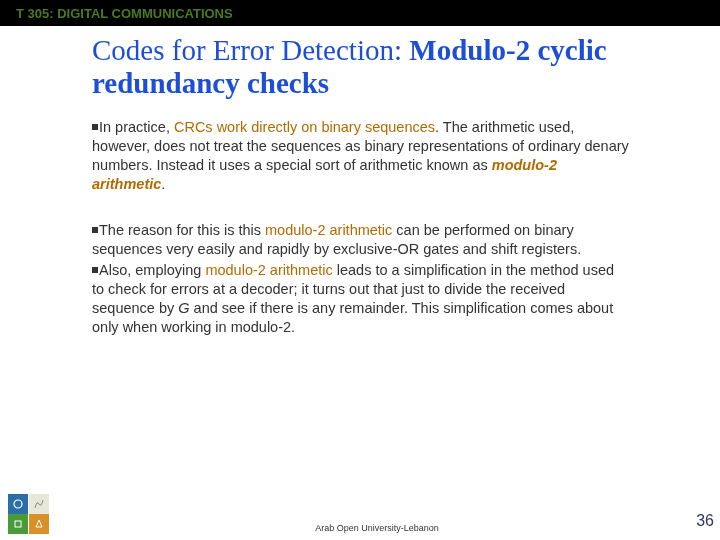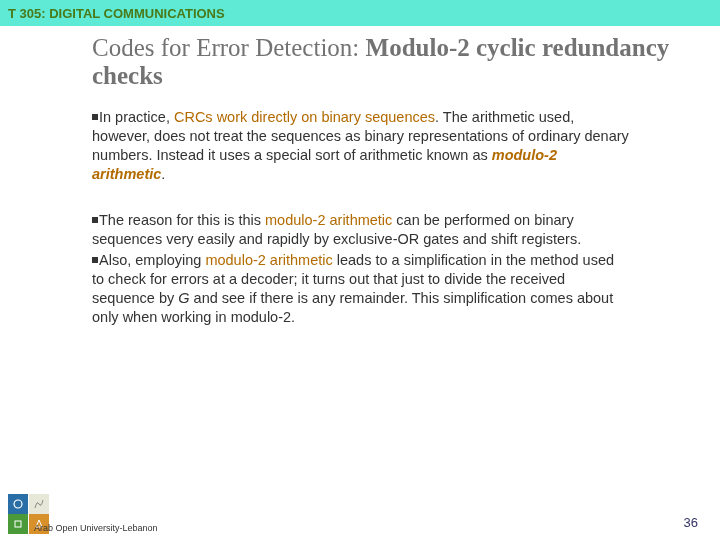--- a/index.html
+++ b/index.html
@@ -1,36 +1,36 @@
 <!DOCTYPE html>
 <html><head>
 <meta charset="utf-8">
 <style>
   * { margin: 0; padding: 0; box-sizing: border-box; }
   body { width: 720px; height: 540px; font-family: Verdana, Geneva, sans-serif; background: #fff; position: relative; overflow: hidden; }
-  .header-bar { background: #5eead4; padding: 4px 8px; }
+  .header-bar { background: #000000; padding: 4px 16px; }
   .header-text { color: #4a7a1a; font-weight: bold; font-size: 13px; }
   .title-area { padding: 8px 0 18px 92px; }
-  .title { color: #737373; font-size: 25px; font-family: Georgia, 'Times New Roman', serif; }
+  .title { color: #1d4ed8; font-size: 29px; font-family: Georgia, 'Times New Roman', serif; }
   .title .bold { font-weight: bold; }
   .content { padding: 0 90px 0 92px; }
   .para { color: #333; font-size: 14.5px; line-height: 1.32; padding-left: 0; margin-bottom: 26px; text-align: left; }
   .bullet { display:inline-block; width:6px; height:6px; background:#333; vertical-align:middle; margin-right:1px; position:relative; top:-1px; }
   .hl { color: #b36b00; }
   .em-italic { font-style: italic; font-weight: bold; }
   .var-g { font-style: italic; }
   .footer-left { position: absolute; bottom: 6px; left: 8px; }
   .logo-block { display: flex; gap: 1px; }
   .logo-cell { width: 20px; height: 20px; display:flex; align-items:center; justify-content:center; }
   .lc1 { background: #2a6ea8; }
   .lc2 { background: #e8e8d8; }
   .lc3 { background: #4a9a3a; }
   .lc4 { background: #d8902a; }
-  .footer-center { position: absolute; bottom: 6px; left: 0; right: 0; font-size: 9px; color: #333; line-height: 1.2; padding-left: 34px; }
-  .footer-right { position: absolute; bottom: 10px; right: 22px; font-size: 13px; color: #333366; }
+  .footer-center { position: absolute; bottom: 6px; left: 0; right: 0; text-align: center; font-size: 9px; color: #333; line-height: 1.2; padding-left: 34px; }
+  .footer-right { position: absolute; bottom: 10px; right: 6px; font-size: 16px; color: #333366; }
 </style>
 </head>
 <body>
 
 <div class="header-bar">
   <span class="header-text">T 305: DIGITAL COMMUNICATIONS</span>
 </div>
 
 <div class="title-area">
   <div class="title">

